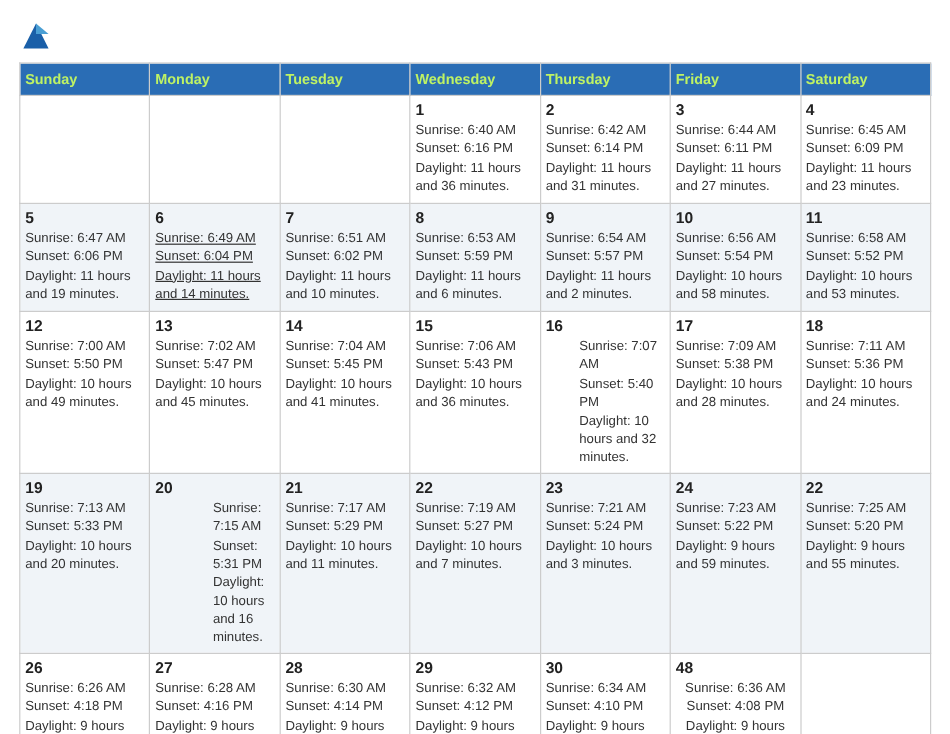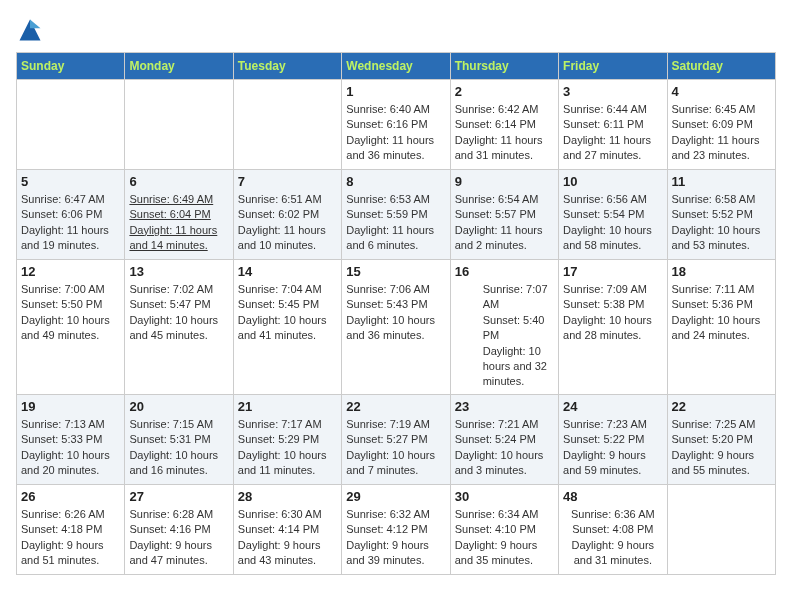--- a/index.html
+++ b/index.html
@@ -241,21 +241,21 @@
       </tr>
       <tr>
         <td>
           <div class="day-number">19</div>
           <div class="day-info" style="white-space: pre-line;">Sunrise: 7:13 AM
 Sunset: 5:33 PM
 Daylight: 10 hours and 20 minutes.</div>
         </td>
         <td>
           <div class="day-number">20</div>
-          <div class="day-info" style="white-space: pre-line;">Sunrise: 7:15 AM
+          <div class="day-info" style="white-space: pre-line; margin-left: 48px;">Sunrise: 7:15 AM
 Sunset: 5:31 PM
 Daylight: 10 hours and 16 minutes.</div>
         </td>
         <td>
           <div class="day-number">21</div>
           <div class="day-info" style="white-space: pre-line;">Sunrise: 7:17 AM
 Sunset: 5:29 PM
 Daylight: 10 hours and 11 minutes.</div>
         </td>
         <td>

